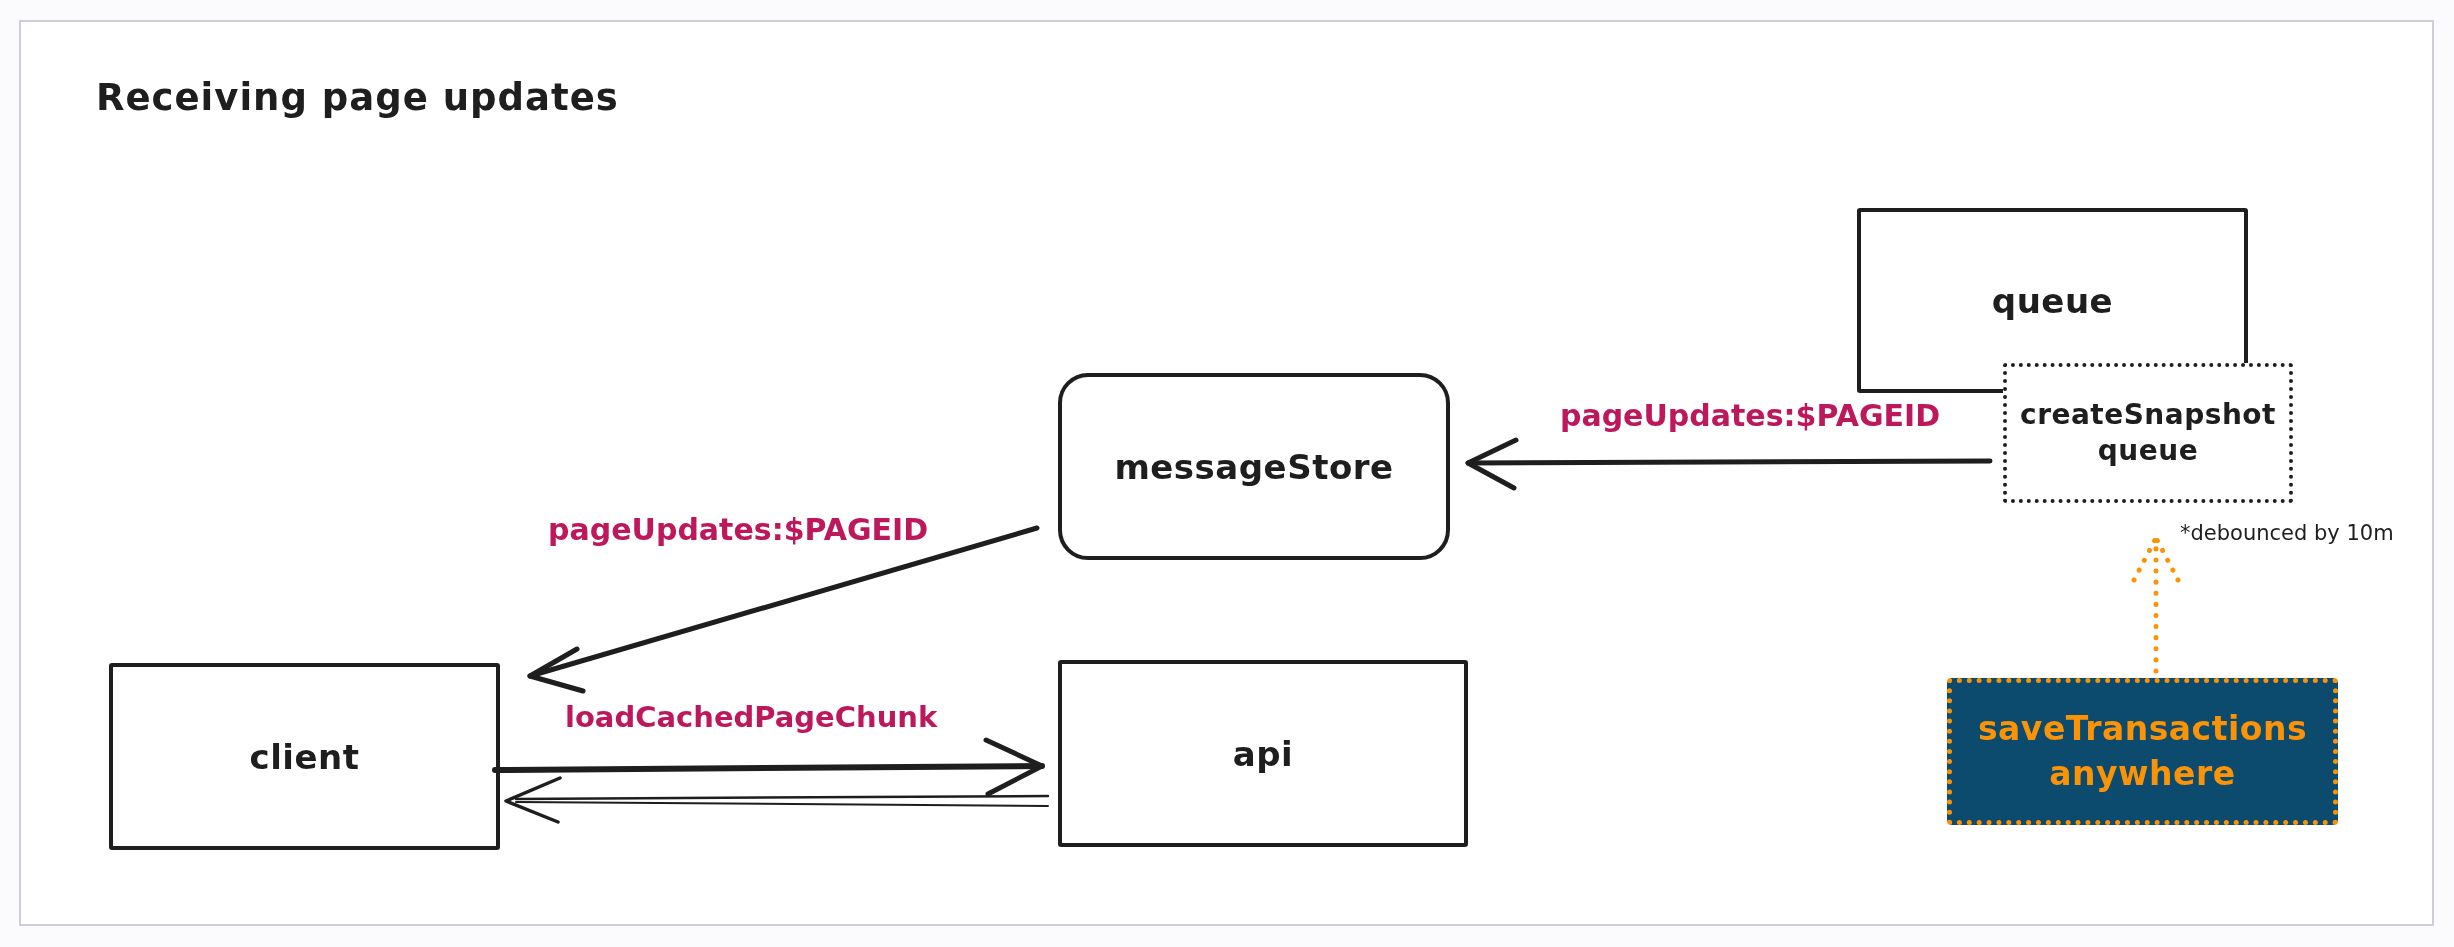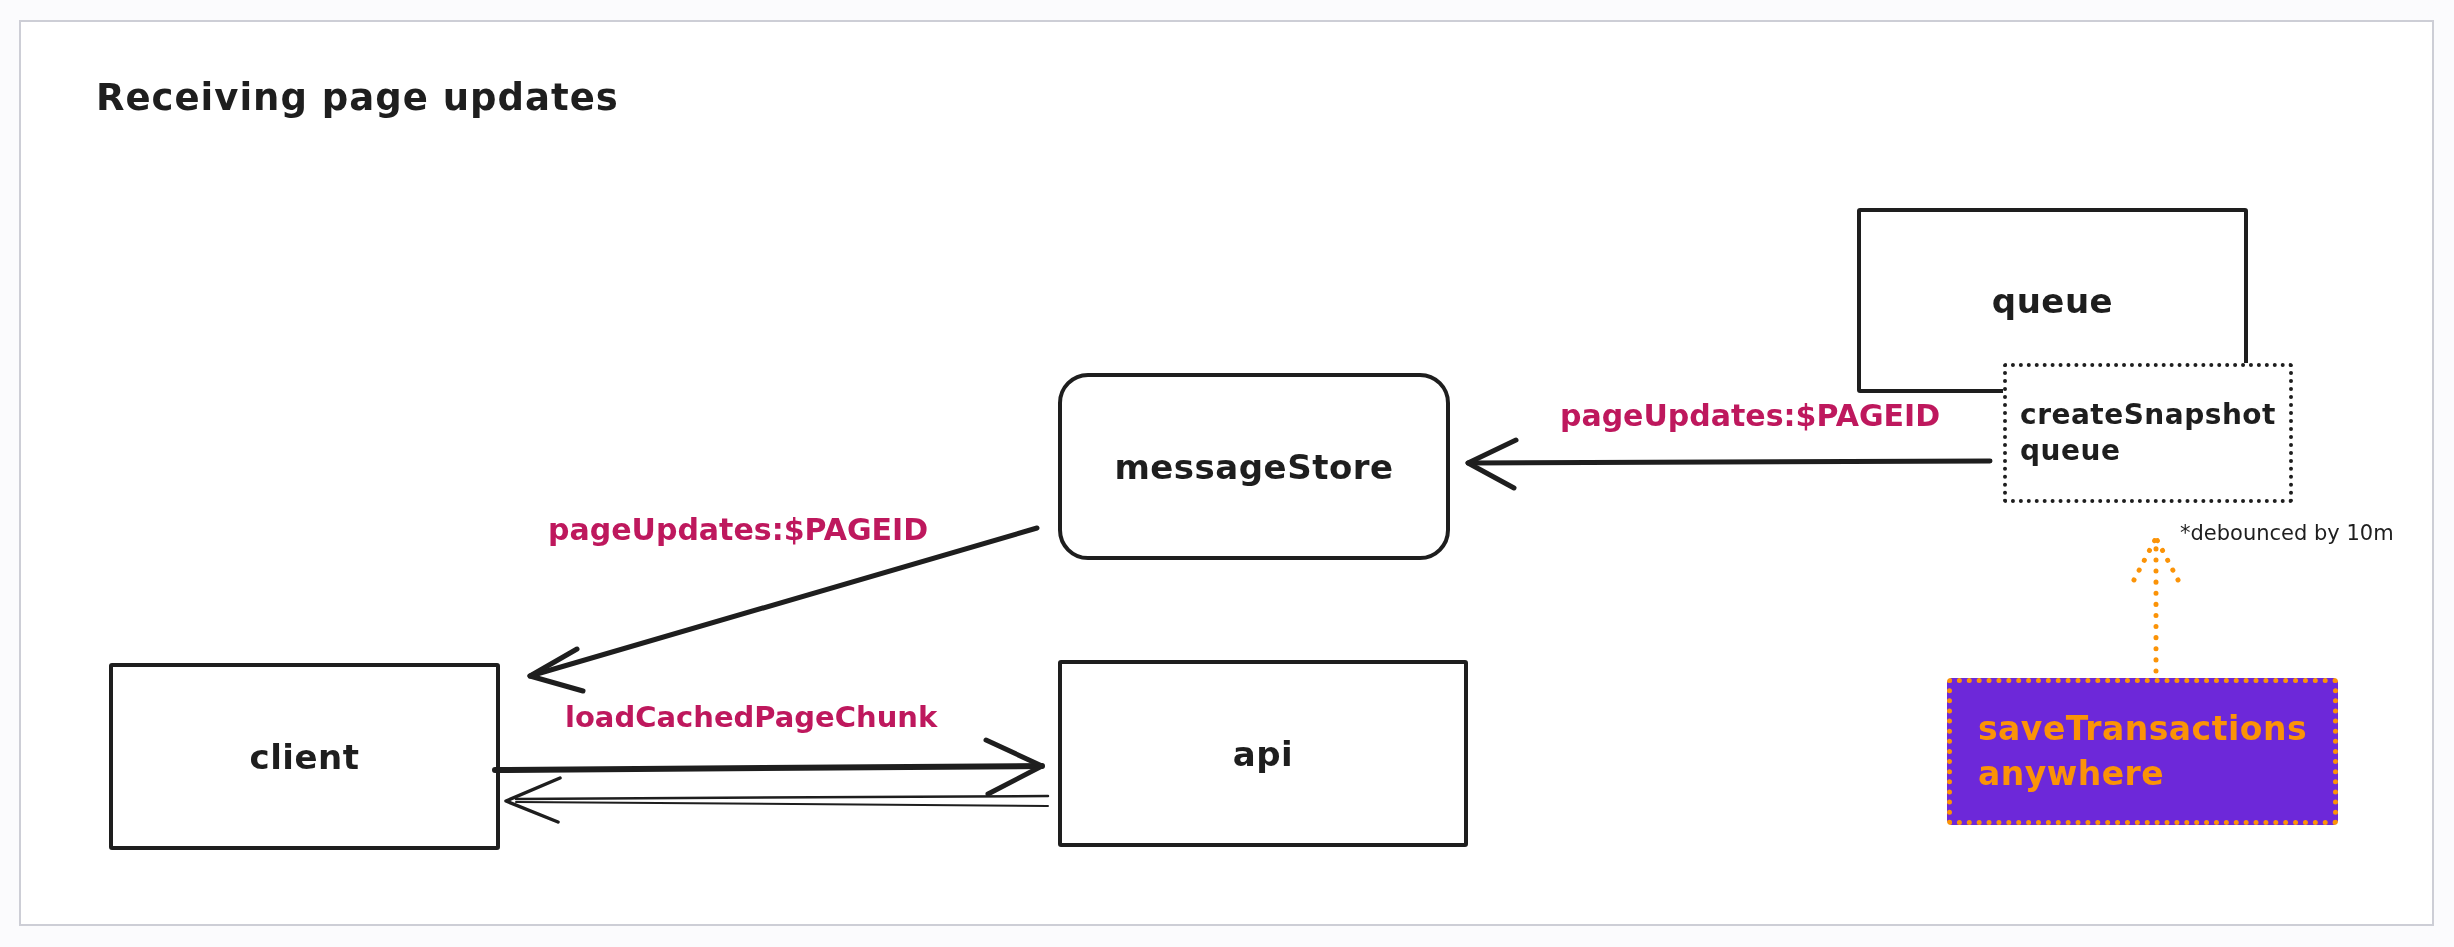--- a/index.html
+++ b/index.html
@@ -26,41 +26,42 @@
     font-weight: 700;
     letter-spacing: 1px;
     z-index: 5;
     white-space: nowrap;
   }
   .node {
     position: absolute;
     display: flex;
     align-items: center;
     justify-content: center;
+    text-align: center;
     background: #ffffff;
     border: 4px solid #1e1e1e;
     border-radius: 3px;
     font-size: 34px;
     font-weight: 600;
     letter-spacing: 0.5px;
     z-index: 1;
   }
   #node-queue { left: 1857px; top: 208px; width: 391px; height: 185px; }
   #node-create-snapshot {
     left: 2003px; top: 363px; width: 290px; height: 140px;
     border-style: dotted; border-width: 4px;
     font-size: 28px; line-height: 1.3; padding: 0 16px;
     z-index: 3;
   }
   #node-message-store { left: 1058px; top: 373px; width: 392px; height: 187px; border-radius: 30px; }
   #node-client { left: 109px; top: 663px; width: 391px; height: 187px; }
   #node-api { left: 1058px; top: 660px; width: 410px; height: 187px; }
   #node-save-transactions {
     left: 1947px; top: 678px; width: 391px; height: 147px;
-    background: #6d28d9;
+    background: #0c4a6e;
     border: 5px dotted #fb9307;
     border-radius: 4px;
     color: #fb9307;
     font-size: 33px; font-weight: 700; line-height: 1.35;
     padding: 0 26px;
     z-index: 3;
   }
   svg.edges-layer {
     position: absolute; left: 0; top: 0;
     z-index: 4;

